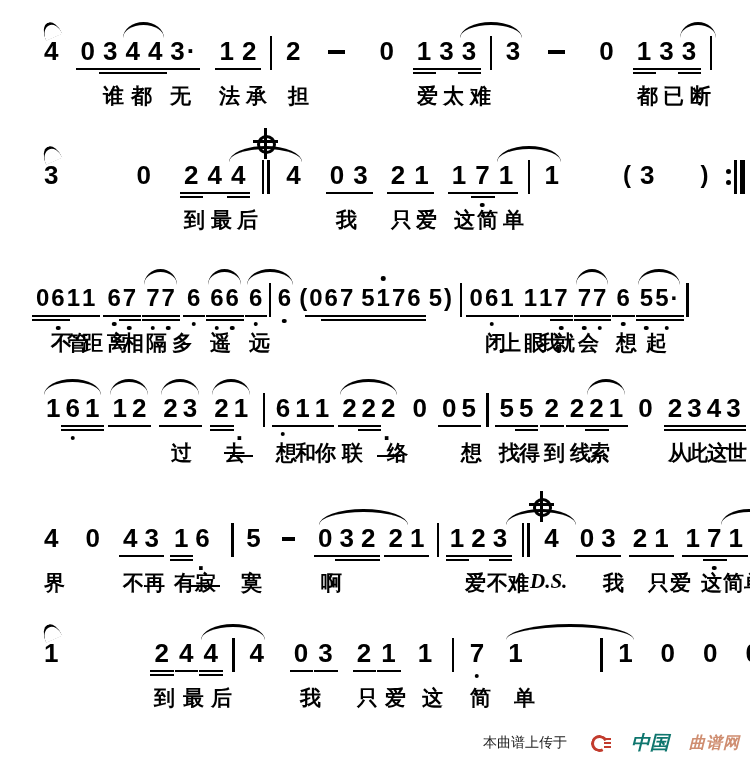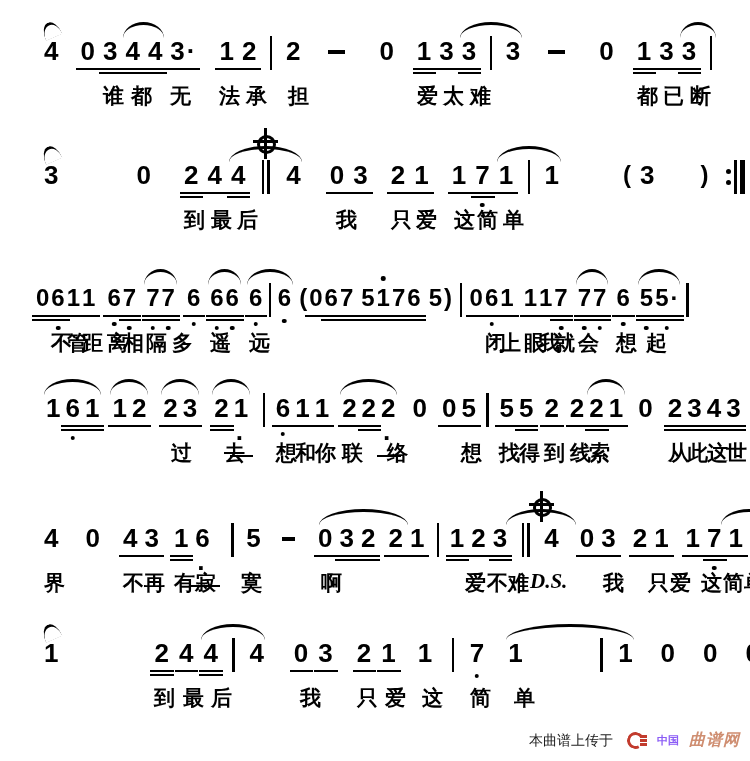--- a/index.html
+++ b/index.html
@@ -35,27 +35,27 @@
   .arc-in{transform:rotate(-24deg);}
   
   .coda{position:absolute;width:22px;height:32px;}
   .c-ring{position:absolute;left:2px;top:7px;width:13px;height:13px;border:3.2px solid #000;border-radius:50%;}
   .c-v{position:absolute;left:9px;top:0;width:3.2px;height:31px;background:#000;}
   .c-h{position:absolute;left:-2px;top:12px;width:25px;height:3.2px;background:#000;}
   
   .lyr{position:absolute;font-size:21px;font-weight:700;color:#000;white-space:nowrap;letter-spacing:2px;font-family:"Liberation Serif", serif;}
   .lyr.ds{font-style:italic;font-weight:800;font-size:21px;letter-spacing:0;}
   
-  .footer{position:absolute;left:0;top:730px;width:740px;display:flex;justify-content:flex-end;align-items:center;gap:10px;}
+  .footer{position:absolute;left:0;top:730px;width:740px;display:flex;justify-content:flex-end;align-items:center;gap:20px;}
   .up-text{font-size:14px;color:#1a1a1a;font-weight:400;}
   .logo{display:inline-flex;align-items:center;margin-left:4px;}
   .logo-c{width:11px;height:11px;border:3.2px solid #c23b2d;border-radius:50%;border-right-color:transparent;transform:rotate(18deg);}
   .logo-bars{display:inline-flex;flex-direction:column;margin-left:-4px;gap:1.8px;}
   .logo-bars i{width:7px;height:2.2px;background:#c23b2d;}
-  .brand-cn{font-size:11px;font-weight:800;color:#8b5cf6;font-family:"Liberation Serif", serif;}
+  .brand-cn{font-size:19px;font-weight:800;font-style:italic;color:#0f766e;font-family:"Liberation Serif", serif;}
   .brand-rest{font-size:16px;font-weight:800;font-style:italic;color:#cf8e71;font-family:"Liberation Serif", serif;letter-spacing:1px;}
 </style>
 </head>
 <body>
 
 <div id="score">
     <div class="line" style="top: 18px;">
       <div class="notes" style="padding-left: 44px;">
         <span class="tok" style="margin-right: 8px;"><b class="num">4</b></span>
         <span class="tok u1" style="margin-left: 14px; margin-right: 8px;"><b class="num">0</b></span>

